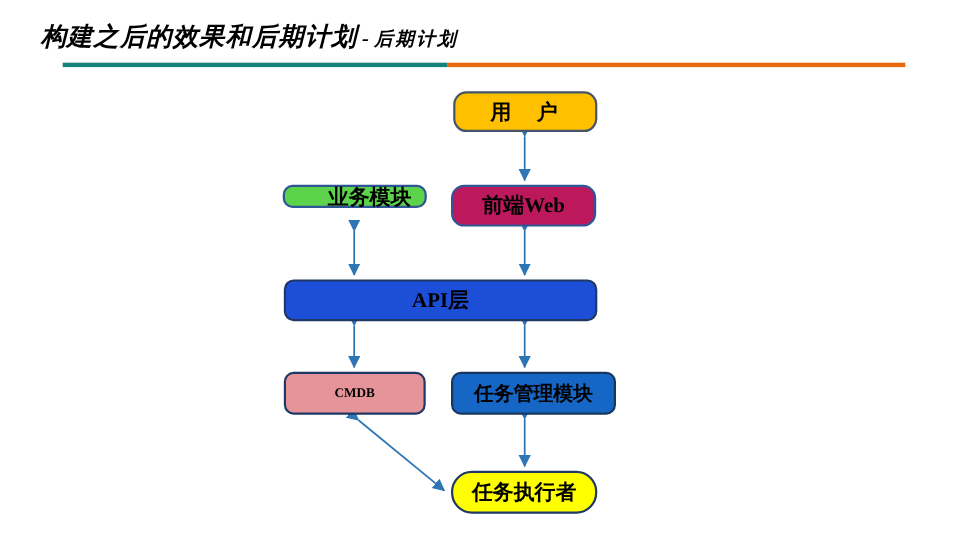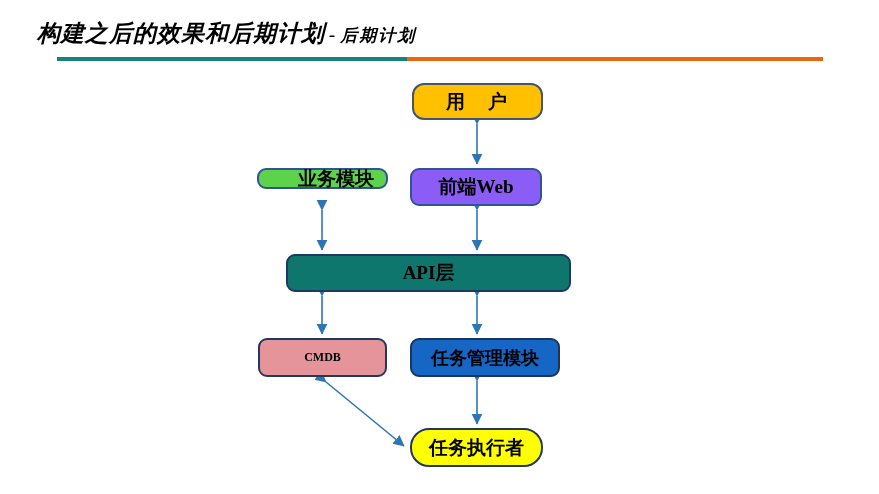--- a/index.html
+++ b/index.html
@@ -73,23 +73,23 @@
         <line x1="477" y1="296" x2="477" y2="334" marker-start="url(#ah)" marker-end="url(#ah)"></line>
         <line x1="477" y1="381" x2="477" y2="424" marker-start="url(#ah)" marker-end="url(#ah)"></line>
         <line x1="326" y1="382" x2="404" y2="446" marker-start="url(#ah)" marker-end="url(#ah)"></line>
       </g>
     </svg>
 
     <div class="node n-user" style="background-color: rgb(255, 192, 0); border-color: rgb(68, 84, 106); border-radius: 12px;">用　户</div>
 
     <div class="node n-biz" style="background-color: rgb(92, 211, 75); border-color: rgb(47, 85, 151);">业务模块</div>
 
-    <div class="node n-web" style="background-color: #8b5cf6; border-color: rgb(47, 85, 151);">前端Web</div>
+    <div class="node n-web" style="background-color: #be185d; border-color: rgb(47, 85, 151); border-radius: 12px;">前端Web</div>
 
-    <div class="node n-api" style="background-color: #0f766e; border-color: rgb(31, 56, 100); margin-left: 28px;">API层</div>
+    <div class="node n-api" style="background-color: #1d4ed8; border-color: rgb(31, 56, 100);">API层</div>
 
     <div class="node n-cmdb" style="background-color: rgb(229, 149, 153); border-color: rgb(31, 56, 100);">CMDB</div>
 
     <div class="node n-task" style="background-color: rgb(22, 102, 197); border-color: rgb(23, 55, 94);">任务管理模块</div>
 
     <div class="node n-exec" style="background-color: rgb(255, 255, 0); border-color: rgb(31, 56, 100);">任务执行者</div>
   </div>
 </div>
 
 </body></html>

